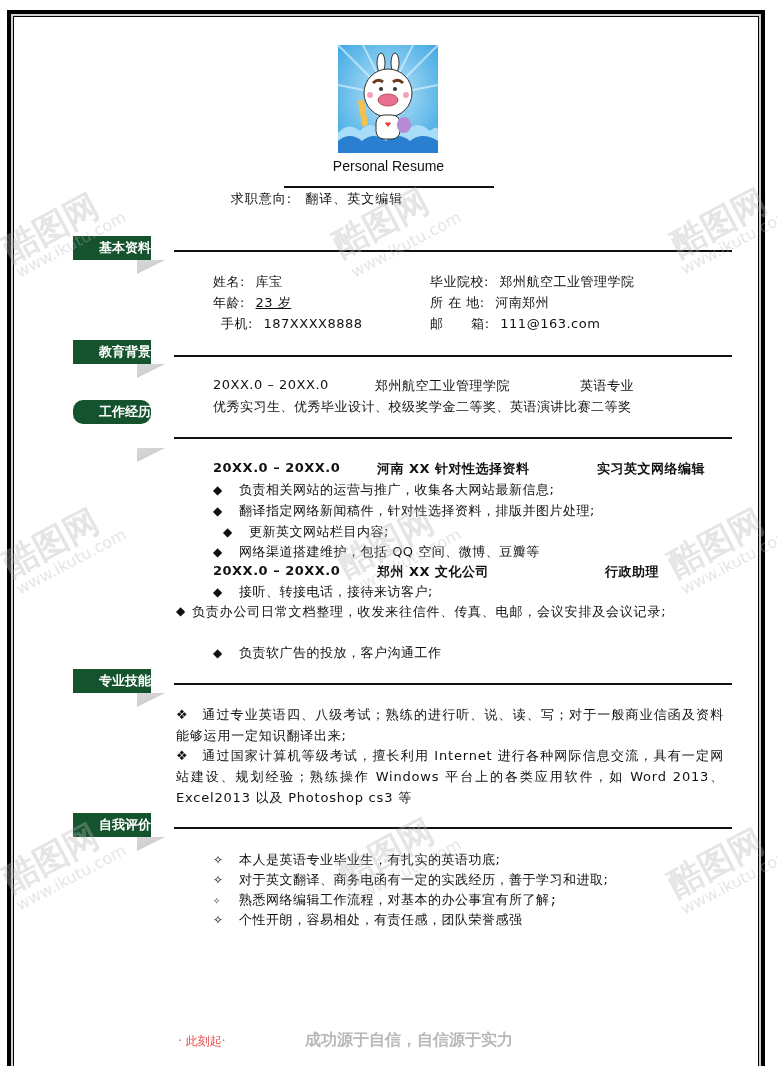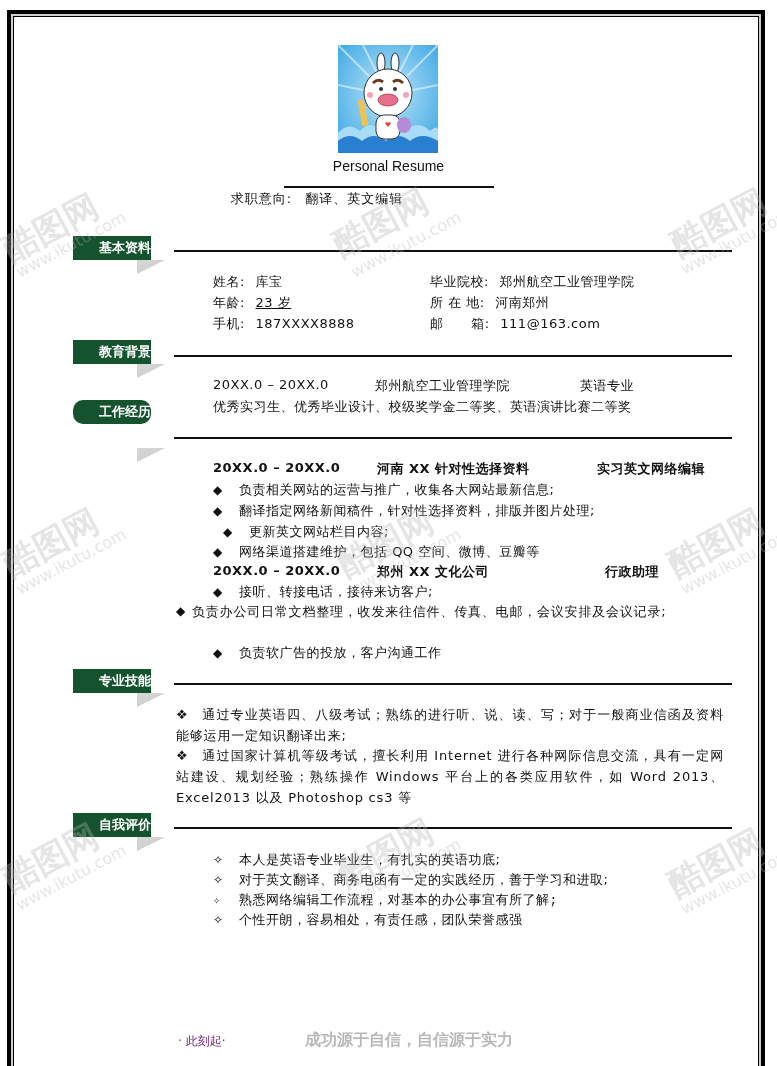--- a/index.html
+++ b/index.html
@@ -57,21 +57,21 @@
     position: absolute; color: rgba(180,180,180,0.35); font-weight: bold;
     transform: rotate(-28deg); pointer-events: none; white-space: nowrap;
   }
   .wm-big { font-size: 34px; }
   .wm-small { font-size: 16px; font-weight: normal; }
   .footer-text {
     position: absolute; top: 1030px; left: 305px; font-size: 16px; font-weight: bold;
     color: #b8b8b8; white-space: nowrap;
   }
   .footer-left {
-    position: absolute; top: 1033px; left: 178px; font-size: 12px; color: #701a75; white-space: nowrap;
+    position: absolute; top: 1033px; left: 178px; font-size: 12px; color: #ef4444; white-space: nowrap;
   }
 </style>
 </head>
 <body>
 
 <div class="frame-outer"></div>
 <div class="frame-gap"></div>
 <div class="frame-inner"></div>
 
 <div class="avatar">
@@ -122,21 +122,21 @@
 <div class="section-rule" style="top:250px;"></div>
 
 <div class="text" style="left:176px; top:273px;">
   <span>姓名:</span>
   <span style="margin-left:6px;">库宝</span>
 </div>
 <div class="text" style="left:176px; top:294px;">
   <span>年龄:</span>
   <span style="margin-left:6px;text-decoration:underline;">23 岁</span>
 </div>
-<div class="text" style="left:176px; top:315px;">
+<div class="text" style="left:184px; top:315px;">
   <span>手机:</span>
   <span style="margin-left:6px;">187XXXX8888</span>
 </div>
 
 <div class="text" style="left:393px; top:273px;">
   <span>毕业院校:</span>
   <span style="margin-left:6px;">郑州航空工业管理学院</span>
 </div>
 <div class="text" style="left:393px; top:294px;">
   <span style="white-space:pre;">所 在 地:</span>

